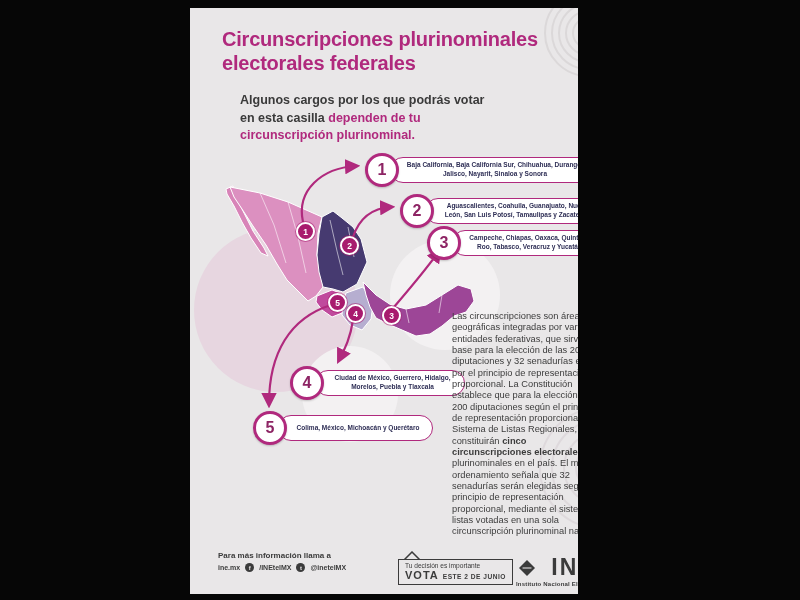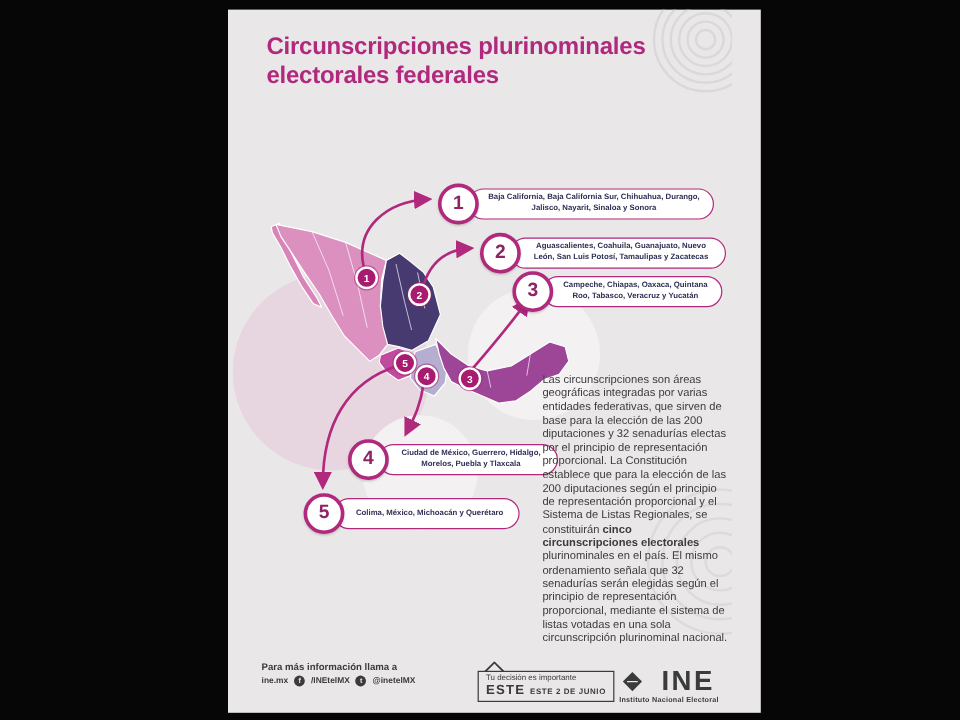--- a/index.html
+++ b/index.html
@@ -1,18 +1,18 @@
 <!DOCTYPE html>
 <html><head>
 <meta charset="utf-8">
 <style>
   html,body{margin:0;padding:0;background:#000;}
   .stage{position:relative;width:800px;height:600px;background:#060606;overflow:hidden;
          font-family:"Liberation Sans",sans-serif;}
-  .canvas{position:absolute;left:190px;top:8px;width:444px;height:586px;background:#e9e7e8;overflow:hidden;}
+  .canvas{position:absolute;left:190px;top:8px;width:388px;height:586px;background:#e9e7e8;overflow:hidden;}
 
   .decor,.arrows{position:absolute;left:0;top:0;z-index:0;pointer-events:none;}
   .arrows{z-index:3;}
   .mapsvg{position:absolute;left:0;top:165px;z-index:1;}
 
   .title{position:absolute;left:32px;top:20px;color:#b0297d;font-weight:bold;font-size:20px;
          line-height:1.18;letter-spacing:-0.2px;z-index:5;}
   .subtitle{position:absolute;left:50px;top:84px;width:252px;font-size:12.5px;line-height:1.4;
             font-weight:bold;color:#3a3a3a;z-index:5;}
   .subtitle .hl{color:#b0297d;}
@@ -111,20 +111,21 @@
         <path d="M204,299 C222,278 238,259 249,243"></path>
         <path d="M163,312 C160,332 154,342 149,352"></path>
         <path d="M141,297 C100,310 79,345 79,396"></path>
       </g>
     </svg>
 
     <div class="title">
       <div>Circunscripciones plurinominales</div>
       <div>electorales federales</div>
     </div>
+    <div class="subtitle"><span>Algunos cargos por los que podrás votar en esta casilla </span><span class="hl">dependen de tu circunscripción plurinominal.</span></div>
 
     <div class="marker" style="left:106px;top:214px;">
         <span>1</span>
       </div>
     <div class="marker" style="left:150px;top:228px;">
         <span>2</span>
       </div>
     <div class="marker" style="left:192px;top:298px;">
         <span>3</span>
       </div>
@@ -169,21 +170,21 @@
       </div>
     </div>
 
     <div class="vota">
       <svg class="vota-flap" width="18" height="9" viewBox="0 0 18 9">
         <path d="M1,9 L9,1 L17,9" fill="none" stroke="#3b3b3b" stroke-width="1.5"></path>
       </svg>
       <div class="vota-box">
         <div class="vota-tagline">Tu decisión es importante</div>
         <div class="vota-row">
-          <span class="vota-word">ESTE</span>
+          <span class="vota-word">VOTA</span>
           <span class="vota-date">ESTE 2 DE JUNIO</span>
         </div>
       </div>
     </div>
 
     <div class="ine">
       <div class="ine-row">
         <svg width="16" height="16" viewBox="0 0 18 18">
           <polygon points="9,0 18,9 9,18 0,9" fill="#3b3b3b"></polygon>
           <path d="M4,9 L14,9" stroke="#e9e7e8" stroke-width="1.2"></path>

